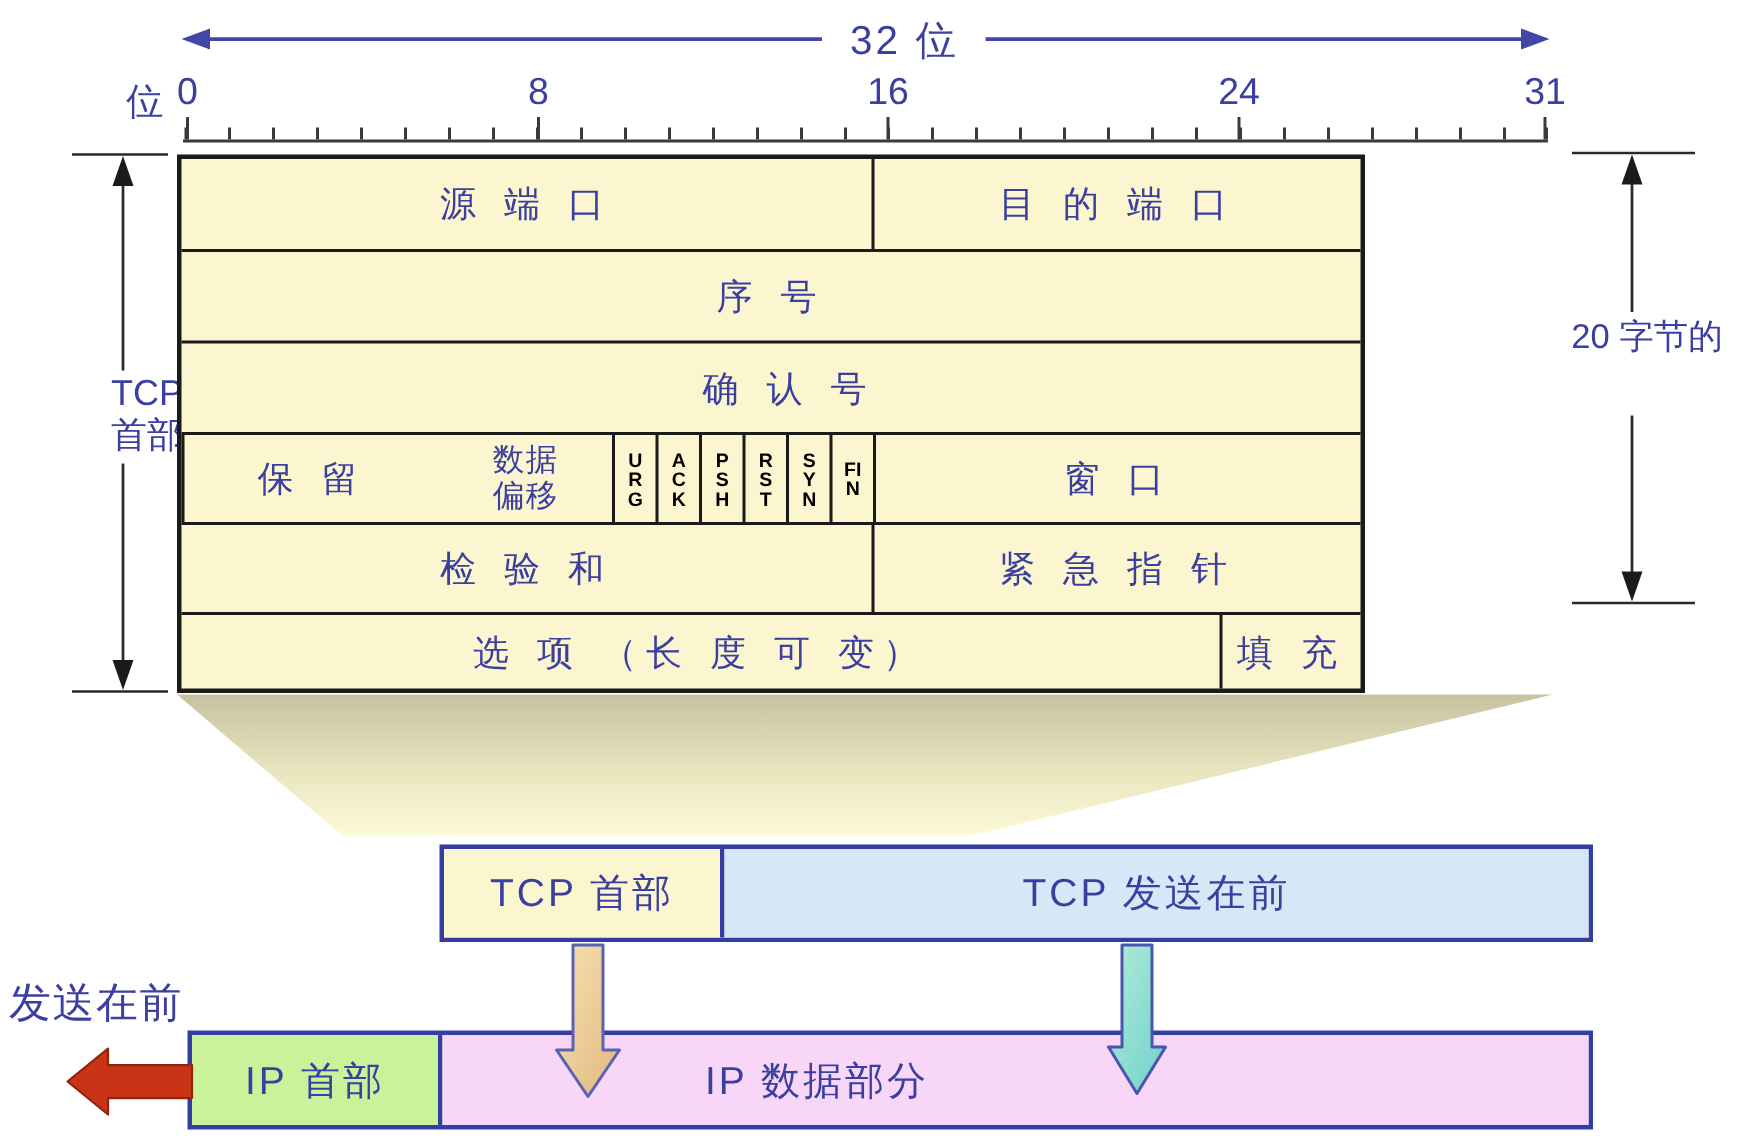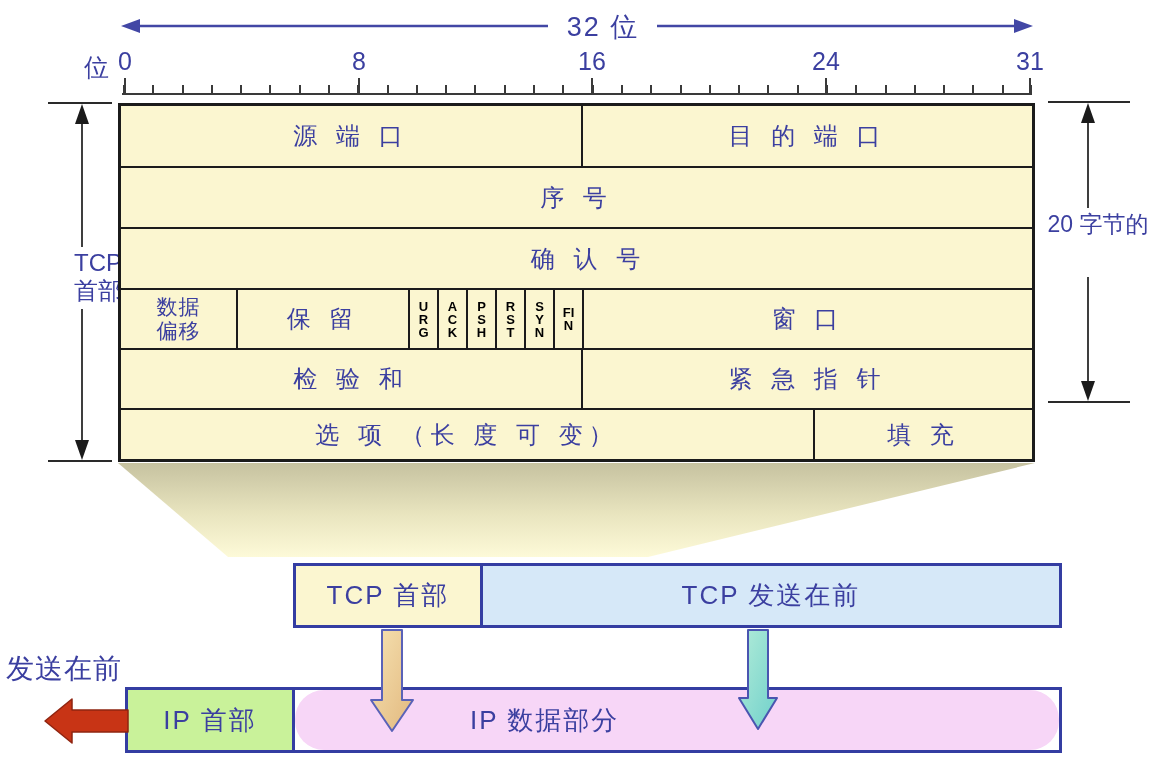--- a/index.html
+++ b/index.html
@@ -10,21 +10,21 @@
   .abs{position:absolute;}
   
   .lbl-32bit{left:548px;top:9px;width:110px;text-align:center;font-size:27px;letter-spacing:2px;}
   .lbl-wei{left:84px;top:51px;font-size:25px;}
   .bit-label{top:47px;width:64px;text-align:center;font-size:25px;}
   .ruler{left:122px;top:76px;width:910px;height:17px;border-bottom:2px solid #3a3a3a;}
   .ruler-minor{position:absolute;left:1px;right:0;bottom:0;height:8px;
     background:repeating-linear-gradient(to right,#3a3a3a 0 2px,transparent 2px 29.29px);}
   .major-tick{width:2px;height:15px;top:78px;background:#3a3a3a;}
   
-  .hdr-table{left:118px;top:103px;width:917px;height:359px;border:3px solid #1b1b1b;
+  .hdr-table{left:118px;top:103px;width:792px;height:359px;border:3px solid #1b1b1b;
     box-sizing:border-box;display:flex;flex-direction:column;background:#fbf6d0;z-index:2;}
   .trow{display:flex;border-top:2px solid #1b1b1b;box-sizing:border-box;}
   .trow.first{border-top:none;}
   .tcell{border-left:2px solid #1b1b1b;box-sizing:border-box;display:flex;align-items:center;
     justify-content:center;font-size:24px;letter-spacing:6px;color:#3b3fa0;}
   .tcell.nol{border-left:none;}
   .r1{height:60px;} .r2{height:61px;} .r3{height:61px;padding-left:24px;} .r4{height:60px;} .r5{height:60px;} .r6{flex:1;}
   .c-half{width:460px;} .c-opt{width:692px;}
   .c-doff{width:115px;flex-direction:column;font-size:21px;line-height:24px;letter-spacing:1px;}
   .c-resv{width:172px;}
@@ -39,21 +39,21 @@
   .behind{z-index:1;} .front{z-index:3;}
   
   .tcp-bar{left:293px;top:563px;width:769px;height:65px;border:3px solid #343da2;box-sizing:border-box;
     display:flex;z-index:2;}
   .tcp-bar .hdr{width:187px;background:#fbf6d0;border-right:3px solid #343da2;box-sizing:border-box;}
   .tcp-bar .dat{flex:1;background:#d6e8f8;}
   .barcell{display:flex;align-items:center;justify-content:center;font-size:26px;letter-spacing:2px;color:#3b3fa0;}
   .ip-bar{left:125px;top:687px;width:937px;height:66px;border:3px solid #343da2;box-sizing:border-box;
     display:flex;z-index:2;}
   .ip-bar .hdr{width:167px;background:#c9f29a;border-right:3px solid #343da2;box-sizing:border-box;}
-  .ip-bar .dat{flex:1;background:#f7d6f7;justify-content:flex-start;padding-left:175px;border-radius:29px;}
+  .ip-bar .dat{flex:1;background:#f7d6f7;justify-content:flex-start;padding-left:175px;}
   .lbl-segment{left:100px;top:580px;width:190px;text-align:center;font-size:28px;letter-spacing:1px;}
   .lbl-send{left:6px;top:650px;font-size:28px;letter-spacing:1px;}
 </style>
 </head>
 <body>
 
 <div id="stage">
 
   <svg class="svg-layer behind" width="1162" height="760">
     <defs>
@@ -123,25 +123,25 @@
       <div class="tcell nol c-half">源 端 口</div>
       <div class="tcell" style="flex:1;">目 的 端 口</div>
     </div>
     <div class="trow r2">
       <div class="tcell nol" style="flex:1;">序 号</div>
     </div>
     <div class="trow r3">
       <div class="tcell nol" style="flex:1;">确 认 号</div>
     </div>
     <div class="trow r4">
+      <div class="tcell c-resv">保 留</div>
       <div class="tcell nol c-doff">
         <span>数据</span>
         <span>偏移</span>
       </div>
-      <div class="tcell c-resv">保 留</div>
       <div class="tcell flag">
           <span class="flagtxt">URG</span>
         </div>
       <div class="tcell flag">
           <span class="flagtxt">ACK</span>
         </div>
       <div class="tcell flag">
           <span class="flagtxt">PSH</span>
         </div>
       <div class="tcell flag">

